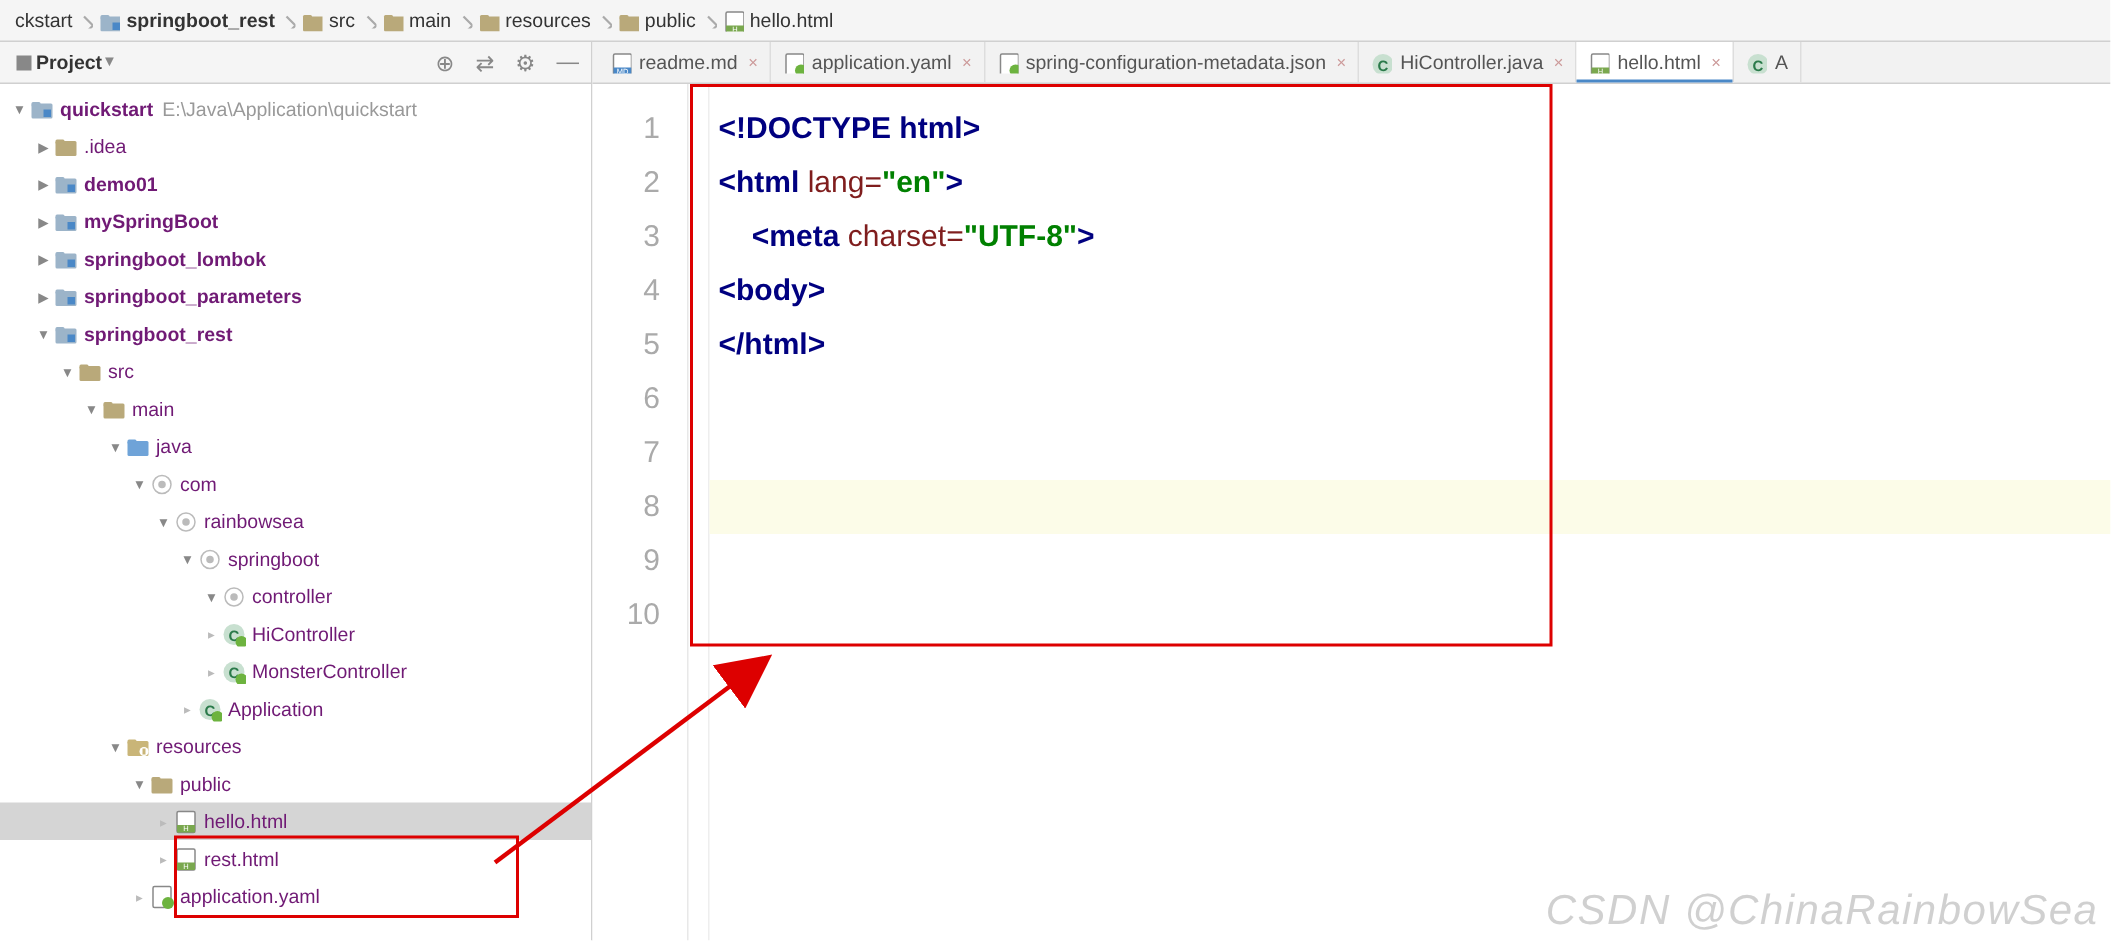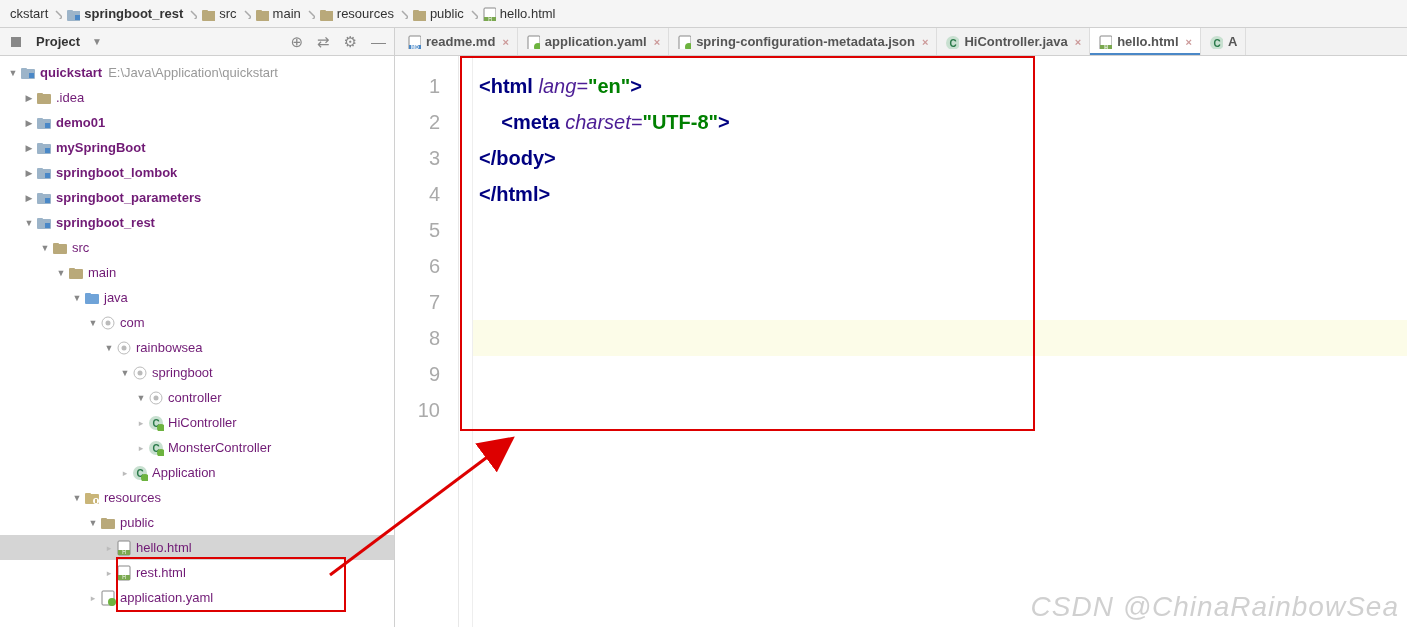--- a/index.html
+++ b/index.html
@@ -12,56 +12,56 @@
 .bc-sep { color:#aaa; width:10px; height:10px; }
 .bc-bold { font-weight:bold; }
 .bc-icon { width:14px; height:14px; }
 
 
 .main { display:flex; height:calc(100% - 28px); }
 
 
 .sidebar { width:395px; border-right:1px solid #d0d0d0; display:flex; flex-direction:column; background:#fff; }
 .project-header { height:28px; background:#f5f5f5; border-bottom:1px solid #d0d0d0; display:flex; align-items:center; padding:0 8px; gap:6px; }
-.project-title { font-weight:bold; flex:0 0 auto; display:flex; align-items:center; gap:12px; }
+.project-title { font-weight:bold; flex:0 0 auto; display:flex; align-items:center; gap:0; }
 .project-title .dd { color:#888; font-size:10px; }
 .proj-tools { margin-left:auto; display:flex; gap:14px; color:#888; }
 .proj-tools span { cursor:pointer; font-size:15px; }
 
 .tree { flex:1; overflow:auto; padding-top:4px; }
 .row { display:flex; align-items:center; height:25px; cursor:pointer; white-space:nowrap; }
 .row .tw { width:14px; color:#888; font-size:9px; text-align:center; }
 .row .ic { width:16px; height:16px; margin-right:4px; flex:0 0 16px; }
 .row .lbl { color:#701a75; }
 .row .path { color:#999; margin-left:6px; }
 .row.bold .lbl { font-weight:bold; }
 .row.selected { background:#d5d5d5; }
 .pad0{padding-left:6px}.pad1{padding-left:22px}.pad2{padding-left:38px}.pad3{padding-left:54px}.pad4{padding-left:70px}.pad5{padding-left:86px}.pad6{padding-left:102px}.pad7{padding-left:118px}.pad8{padding-left:134px}
 
 
 .editor { flex:1; display:flex; flex-direction:column; min-width:0; }
-.tabs { height:28px; background:#f2f2f2; border-bottom:1px solid #d0d0d0; display:flex; align-items:stretch; overflow:hidden; padding-left:4px;font-weight:bold; }
+.tabs { height:28px; background:#f2f2f2; border-bottom:1px solid #d0d0d0; display:flex; align-items:stretch; overflow:hidden; padding-left:4px; }
 .tab { display:flex; align-items:center; gap:5px; padding:0 8px; border-right:1px solid #ddd; cursor:pointer; color:#555; position:relative; }
 .tab .x { color:#c99; font-size:11px; margin-left:2px; }
 .tab.active { background:#fff; }
 .tab.active::after { content:""; position:absolute; left:0;right:0;bottom:-1px;height:3px;background:#4a88c7; }
 .tab .fic { width:14px; height:14px; }
 
 
 .code-wrap { flex:1; display:flex; position:relative; font-family:"Consolas","Courier New",monospace; font-size:20px; }
 .gutter { width:64px; background:#fff; border-right:1px solid #e8e8e8; text-align:right; padding:12px 18px 0 0; color:#aaa; line-height:36px; }
 .fold-strip { width:14px; border-right:1px solid #eee; }
 .code { flex:1; padding:12px 0 0 6px; line-height:36px; position:relative; }
 .codeline { height:36px; white-space:pre; position:relative; }
 .hl-line { background:#fcfce8; position:absolute; left:0; right:0; height:36px; top:calc(12px + 7*36px); z-index:0; }
 .code .codeline { position:relative; z-index:1; }
 
 
 .tagc { color:#000080; font-weight:bold; }
-.attrc { color:#4c1d95;font-style:italic; }
+.attrc { color:#7f1d1d; }
 .strc { color:#008000; font-weight:bold; }
 .txtc { color:#222; }
 .selbg { background:#cde6ff; }
 
 
 .redbox1 { position:absolute; border:2px solid #d00; left:460px; top:56px; width:575px; height:375px; z-index:50; pointer-events:none; }
 .redbox2 { position:absolute; border:2px solid #d00; left:116px; top:557px; width:230px; height:55px; z-index:50; pointer-events:none; }
 .arrow { position:absolute; left:320px; top:430px; z-index:51; pointer-events:none; }
 .watermark { position:absolute; right:8px; bottom:4px; font-size:28px; color:rgba(120,120,120,0.35); font-style:italic; letter-spacing:1px; z-index:60; pointer-events:none; }
 
@@ -430,23 +430,24 @@
           <div>5</div>
           <div>6</div>
           <div>7</div>
           <div>8</div>
           <div>9</div>
           <div>10</div>
         </div>
       <div class="fold-strip"></div>
       <div class="code" id="code">
         <div class="hl-line"></div>
+      <div class="codeline"><span class="tagc">&lt;!DOCTYPE html&gt;</span></div>
           <div class="codeline"><span class="tagc">&lt;html </span><span class="attrc">lang=</span><span class="strc">"en"</span><span class="tagc">&gt;</span></div>
           <div class="codeline"><span class="txtc">    </span><span class="tagc">&lt;meta </span><span class="attrc">charset=</span><span class="strc">"UTF-8"</span><span class="tagc">&gt;</span></div>
-          <div class="codeline"><span class="tagc">&lt;/body&gt;</span></div>
+          <div class="codeline"><span class="tagc">&lt;body&gt;</span></div>
           <div class="codeline"><span class="tagc">&lt;/html&gt;</span></div>
         </div>
     </div>
   </div>
 </div>
 
 <div class="redbox1"></div>
 <div class="redbox2"></div>
 <svg class="arrow" width="220" height="160">
   <defs>

